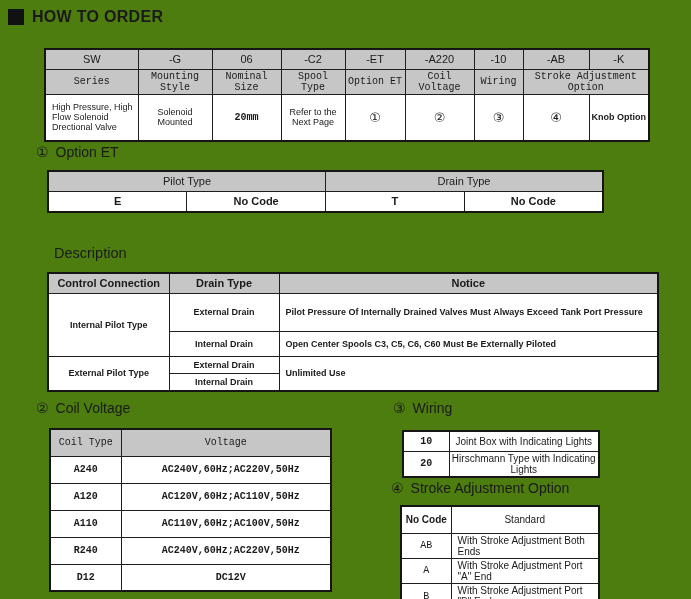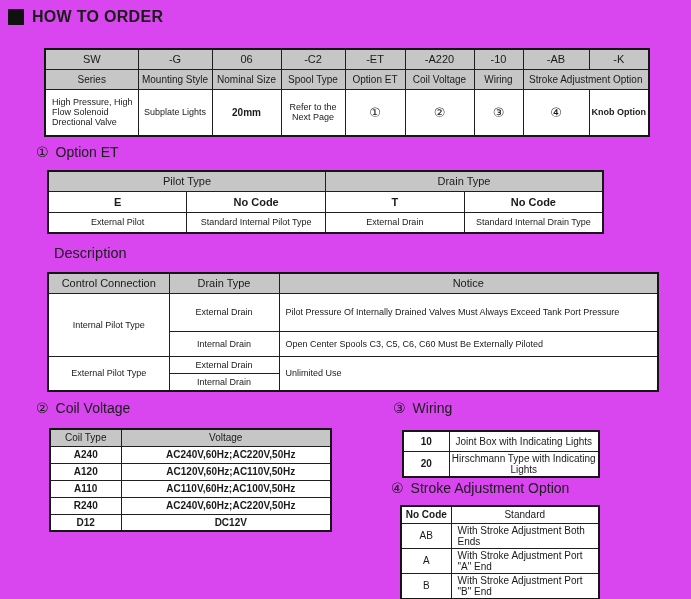--- a/index.html
+++ b/index.html
@@ -1,18 +1,18 @@
 <!DOCTYPE html>
 <html><head>
 <meta charset="utf-8">
 <style>
   * { box-sizing: border-box; }
   html,body { margin:0; padding:0; background:#ffffff; }
   .page {
-    position:relative; width:691px; height:599px; background:#d946ef;
+    position:relative; width:691px; height:599px; background:#4d7c0f;
     font-family:"Liberation Sans", sans-serif; color:#1a1a1a; overflow:hidden;padding-left:12px;
   }
   .abs { position:absolute; }
 
   
   .page-title { left:8px; top:8px; display:flex; align-items:center; gap:8px; }
   .title-sq { width:16px; height:16px; background:#111; display:inline-block; }
   .title-text { font-size:16px; font-weight:bold; letter-spacing:0.3px; }
 
   
@@ -20,38 +20,38 @@
   .circled { font-family:"DejaVu Sans", sans-serif; font-size:14px; }
 
   
   table.tbl { border-collapse:collapse; table-layout:fixed; background:#fff; }
   table.tbl td {
     border:1px solid #1f1f1f; text-align:center; vertical-align:middle;
     padding:1px 2px; overflow:hidden;
   }
   table.tbl { border:2px solid #151515; }
   .gray td { background:#c6c6c6; }
-  .h20 { height:20px;margin-left:40px; } .h21 { height:21px; } .h19 { height:17px; }
+  .h20 { height:20px;margin-left:40px; } .h21 { height:21px; } .h19 { height:27px; }
   .h25 { height:25px; } .h38 { height:38px; } .h47 { height:47px; }
   .h17 { height:17px; } .h18 { height:18px; }
 
   .fs11 { font-size:11px; }
-  .fs10 { font-size:10px; }
+  .fs10 { font-size:10px;font-family:Liberation Mono, monospace; }
   .fs9  { font-size:9px; }
   .fs85 { font-size:10px; }
   .bold { font-weight:bold; }
   .tleft { text-align:left !important; padding-left:6px !important; }
   .tleft12 { text-align:left; padding-left:12px !important; }
   .bigmark { font-family:"DejaVu Sans", sans-serif; font-size:13px; }
   .knob { font-size:9px; font-weight:bold; }
 
   
   .order-table   { left:44px;  top:48px;  width:604px; }
   .optet-table   { left:47px;  top:170px; width:557px; }
-  .desc-table    { left:47px;  top:272px; width:610px; }
+  .desc-table    { left:47px;  top:272px; width:610px;font-weight:bold; }
   .coil-table    { left:49px;  top:428px; width:281px; }
   .wiring-table  { left:402px; top:430px; width:196px; }
   .stroke-table  { left:400px; top:505px; width:198px; }
 
   .lbl-optet  { left:36px;  top:144px; }
   .lbl-desc   { left:54px;  top:245px; font-size:14.5px; }
   .lbl-coil   { left:36px;  top:400px; }
   .lbl-wiring { left:393px; top:400px; }
   .lbl-stroke { left:391px; top:480px; }
 </style>
@@ -94,21 +94,21 @@
       <td>Mounting Style</td>
       <td>Nominal Size</td>
       <td>Spool Type</td>
       <td>Option ET</td>
       <td>Coil Voltage</td>
       <td>Wiring</td>
       <td colspan="2">Stroke Adjustment Option</td>
     </tr>
     <tr class="h47">
       <td class="fs9 tleft">High Pressure, High Flow Solenoid Drectional Valve</td>
-      <td class="fs9">Subplate Lights</td>
+      <td class="fs9">Solenoid Mounted</td>
       <td class="fs10 bold">20mm</td>
       <td class="fs9">Refer to the Next Page</td>
       <td class="bigmark">①</td>
       <td class="bigmark">②</td>
       <td class="bigmark">③</td>
       <td class="bigmark">④</td>
       <td class="knob">Knob Option</td>
     </tr>
   </tbody>
     </table>
@@ -128,26 +128,20 @@
         <tr class="gray h20 fs11">
       <td colspan="2">Pilot Type</td>
       <td colspan="2">Drain Type</td>
     </tr>
     <tr class="h21 fs11 bold">
       <td>E</td>
       <td>No Code</td>
       <td>T</td>
       <td>No Code</td>
     </tr>
-    <tr class="h21 fs9">
-      <td>External Pilot</td>
-      <td>Standard Internal Pilot Type</td>
-      <td>External Drain</td>
-      <td>Standard Internal Drain Type</td>
-    </tr>
   </tbody>
     </table>
 
   <div class="abs sec-head lbl-desc">
     <span>Description</span>
   </div>
   <table class="tbl abs desc-table">
     <colgroup>
         <col style="width:121px">
         <col style="width:110px">

